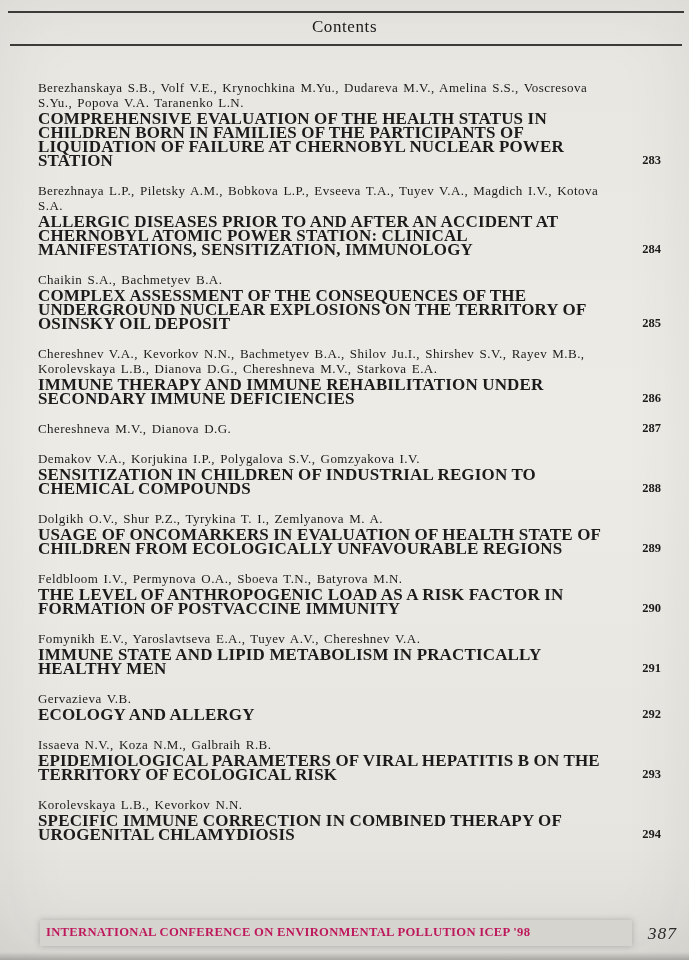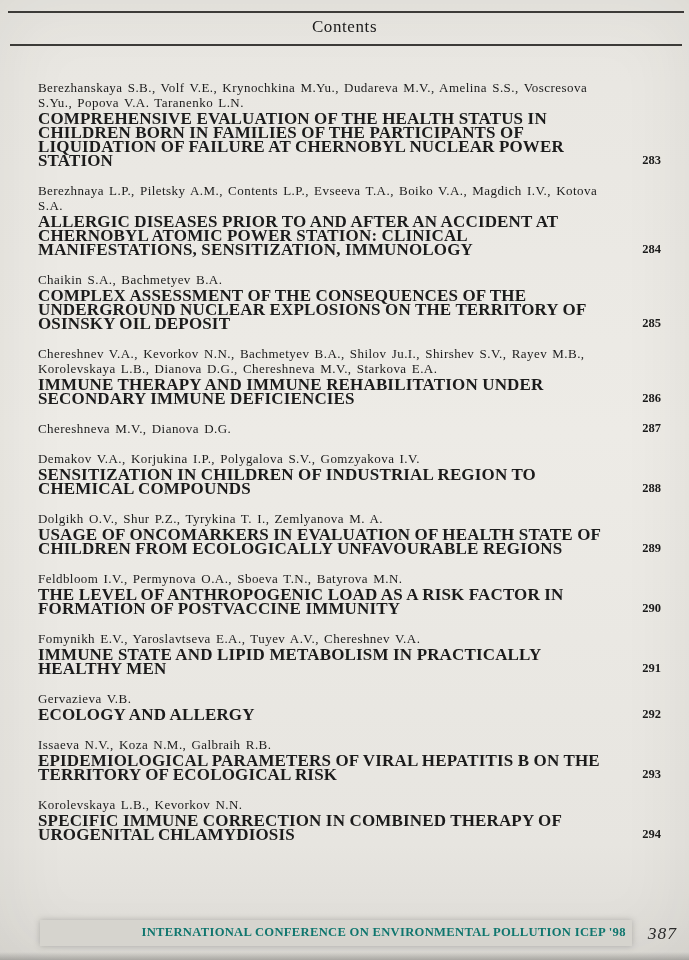--- a/index.html
+++ b/index.html
@@ -91,25 +91,25 @@
     right: 12px;
     bottom: 14px;
     display: flex;
     align-items: center;
   }
   .footer-band {
     flex: 1;
     background: #d6d4ce;
     box-shadow: 0 0 6px rgba(90,90,85,0.35);
     padding: 5px 6px 6px 6px;
-    text-align: right;
+    text-align: left;
     font-weight: bold;
     font-size: 12.6px;
     letter-spacing: 0.3px;
-    color: #0f766e;
+    color: #be185d;
   }
   .folio {
     flex: 0 0 auto;
     margin-left: 16px;
     font-size: 17.5px;
     letter-spacing: 1px;
     color: #2a2a2a;
     font-style: italic;
   }
 </style>
@@ -128,21 +128,21 @@
   <div class="entry">
     <div class="entry-text">
       <div class="authors">Berezhanskaya S.B., Volf V.E., Krynochkina M.Yu., Dudareva M.V., Amelina S.S., Voscresova S.Yu., Popova V.A. Taranenko L.N.</div>
       <div class="title">COMPREHENSIVE EVALUATION OF THE HEALTH STATUS IN CHILDREN BORN IN FAMILIES OF THE PARTICIPANTS OF LIQUIDATION OF FAILURE AT CHERNOBYL NUCLEAR POWER STATION</div>
     </div>
     <div class="pageno">283</div>
   </div>
 
   <div class="entry">
     <div class="entry-text">
-      <div class="authors">Berezhnaya L.P., Piletsky A.M., Contents L.P., Evseeva T.A., Boiko V.A., Magdich I.V., Kotova S.A.</div>
+      <div class="authors">Berezhnaya L.P., Piletsky A.M., Bobkova L.P., Evseeva T.A., Tuyev V.A., Magdich I.V., Kotova S.A.</div>
       <div class="title">ALLERGIC DISEASES PRIOR TO AND AFTER AN ACCIDENT AT CHERNOBYL ATOMIC POWER STATION: CLINICAL MANIFESTATIONS, SENSITIZATION, IMMUNOLOGY</div>
     </div>
     <div class="pageno">284</div>
   </div>
 
   <div class="entry">
     <div class="entry-text">
       <div class="authors">Chaikin S.A., Bachmetyev B.A.</div>
       <div class="title">COMPLEX ASSESSMENT OF THE CONSEQUENCES OF THE UNDERGROUND NUCLEAR EXPLOSIONS ON THE TERRITORY OF OSINSKY OIL DEPOSIT</div>
     </div>

